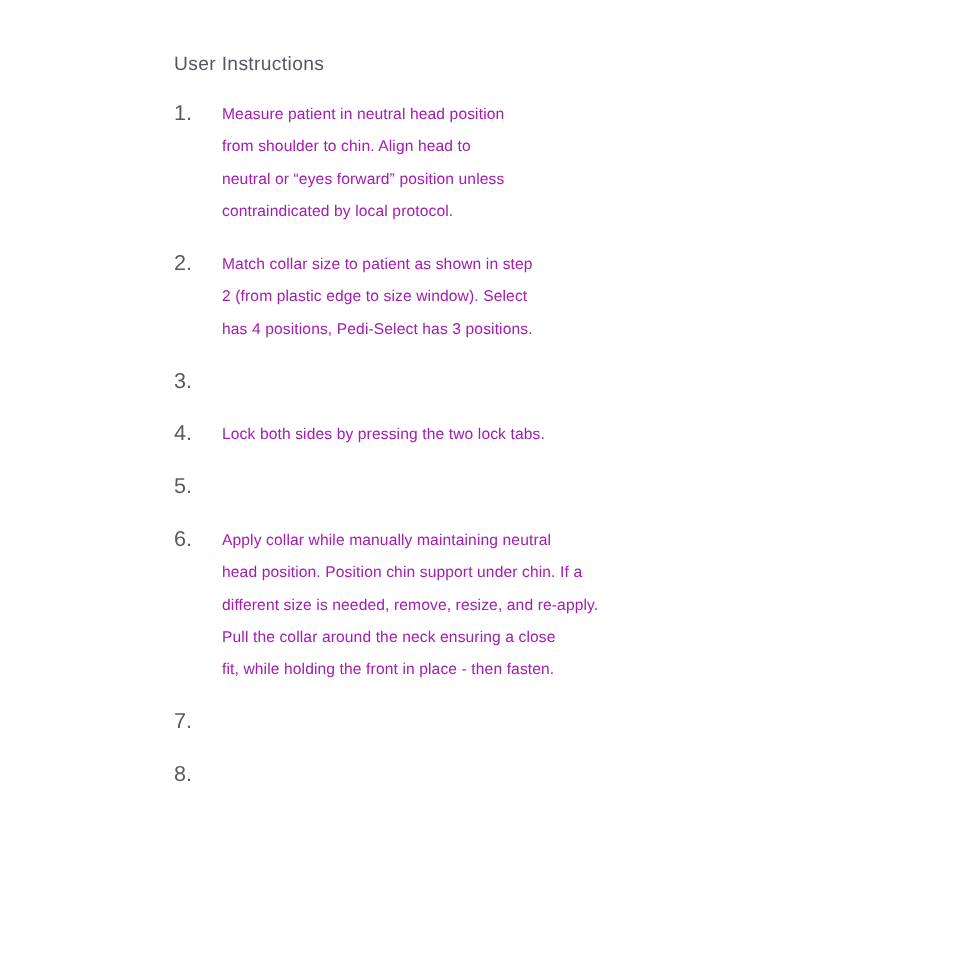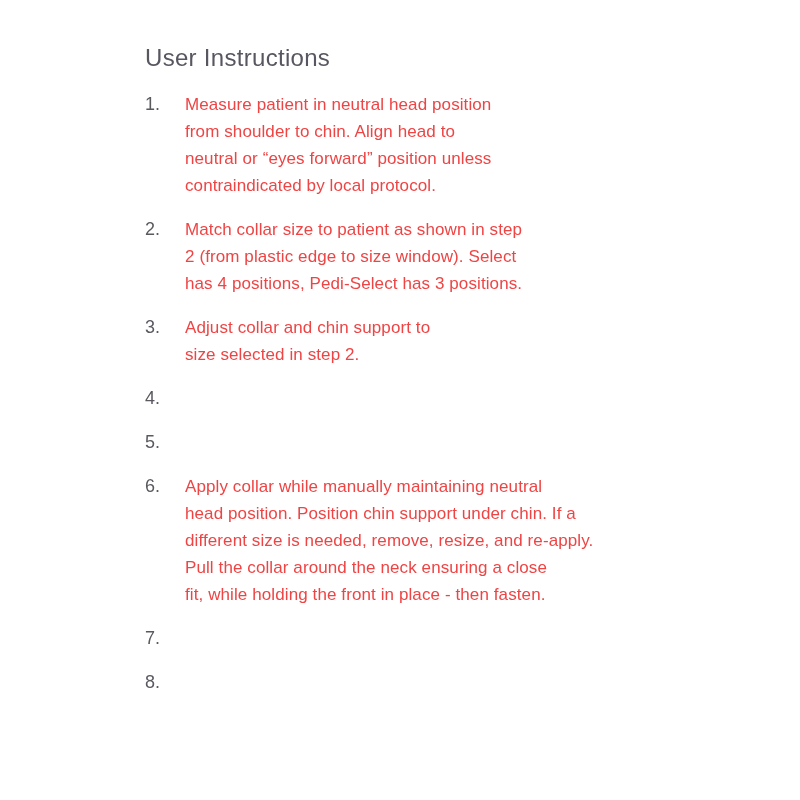--- a/index.html
+++ b/index.html
@@ -15,21 +15,21 @@
     font-family: "Liberation Sans", sans-serif;
   }
   .document {
     position: absolute;
     left: 145px;
     top: 44px;
     width: 620px;
     color: #5b5860;
   }
   .title {
-    font-size: 24px;
+    font-size: 16px;
     font-weight: 400;
     letter-spacing: 0.3px;
     color: #585660;
     margin: 0 0 18px 0;
     line-height: 1.2;
   }
   .list {
     list-style: none;
     margin: 0;
     padding: 0;
@@ -40,24 +40,24 @@
     margin-bottom: 17px;
   }
   .num {
     width: 40px;
     flex-shrink: 0;
     font-size: 18px;
     line-height: 27px;
     color: #5b5860;
   }
   .text {
-    font-size: 17px;
+    font-size: 13px;
     line-height: 27px;
     letter-spacing: 0.1px;
-    color: #ef4444;
+    color: #a21caf;
     white-space: pre;
   }
 </style>
 </head>
 <body>
 
 <div class="document">
   <h1 class="title">User Instructions</h1>
   <ol class="list" id="instruction-list">
   <li class="item">
@@ -70,26 +70,25 @@
 
   <li class="item">
     <span class="num">2.</span>
     <span class="text">Match collar size to patient as shown in step
 2 (from plastic edge to size window). Select
 has 4 positions, Pedi-Select has 3 positions.</span>
   </li>
 
   <li class="item">
     <span class="num">3.</span>
-    <span class="text">Adjust collar and chin support to
-size selected in step 2.</span>
   </li>
 
   <li class="item">
     <span class="num">4.</span>
+    <span class="text">Lock both sides by pressing the two lock tabs.</span>
   </li>
 
   <li class="item">
     <span class="num">5.</span>
   </li>
 
   <li class="item">
     <span class="num">6.</span>
     <span class="text">Apply collar while manually maintaining neutral
 head position. Position chin support under chin. If a

